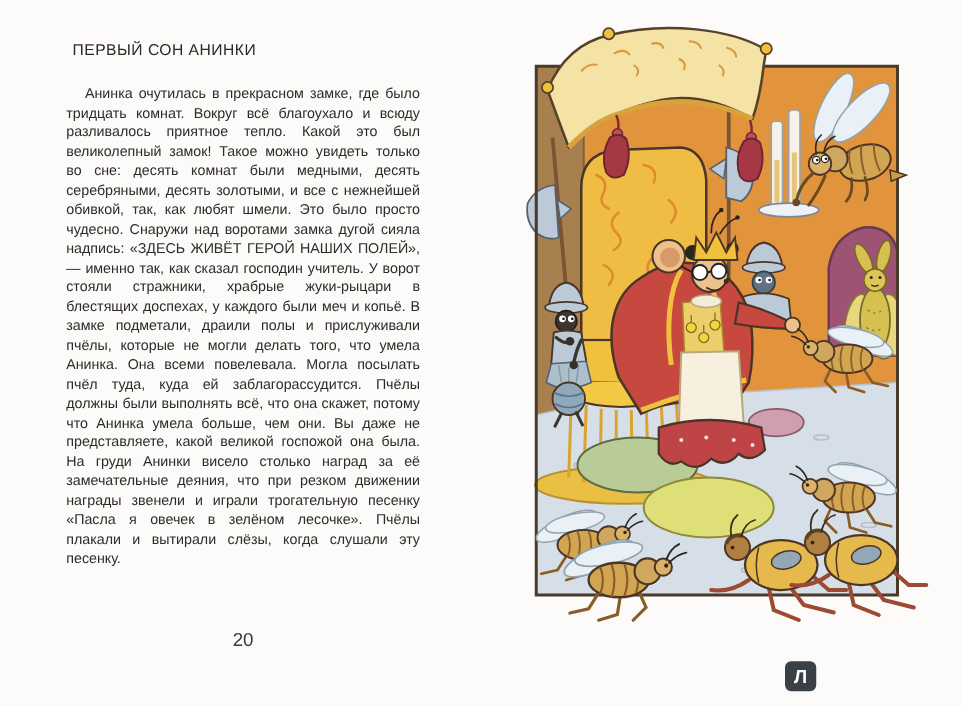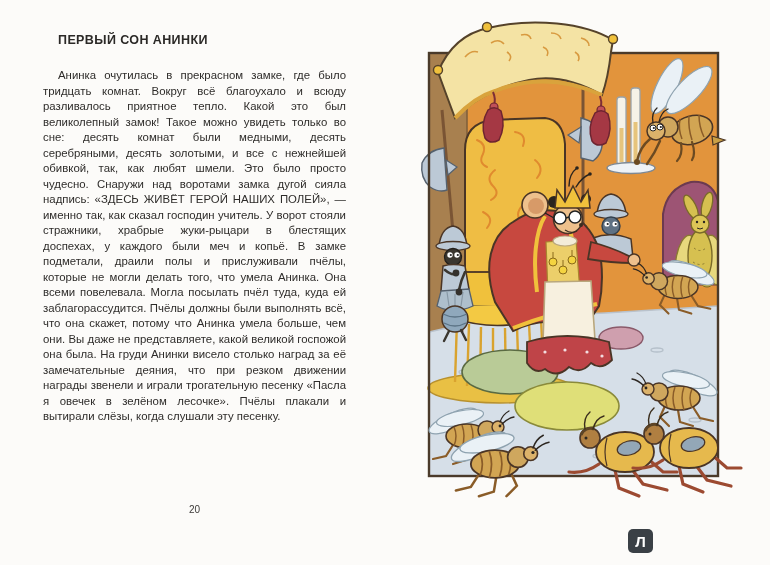--- a/index.html
+++ b/index.html
@@ -8,31 +8,31 @@
     background:#fcfbf9;
     font-family:"Liberation Sans", sans-serif;
   }
   .spread{position:absolute;inset:0;}
   
   .text-block{
     position:absolute;left:43px;top:33px;width:303px;
     color:#2e2c2a;
   }
   .chapter-title{
-    font-size:12.5px;font-weight:bold;letter-spacing:.4px;
+    font-size:12.5px;font-weight:normal;letter-spacing:.4px;
     margin:0 0 21px 15px;color:#2b2927;
   }
   .story p{
-    margin:0;font-size:11.4px;line-height:15.5px;
+    margin:10px;font-size:11.4px;line-height:15.5px;
     text-align:justify;text-indent:15px;hyphens:auto;
     color:#2e2c2a;
   }
   .page-number{
     position:absolute;left:43px;top:504px;width:303px;
-    text-align:center;font-size:10px;color:#3c3a38;
+    text-align:center;font-size:15px;color:#3c3a38;
   }
   
   .illustration-svg{position:absolute;left:395px;top:0;width:375px;height:565px;}
   
   .watermark{
     position:absolute;left:628px;top:529px;width:25px;height:24px;
     border-radius:5px;display:flex;align-items:center;justify-content:center;
     font-weight:bold;font-size:15px;line-height:1;
     background:var(--logo-bg,#3a4046);color:var(--logo-fg,#ffffff);
   }

